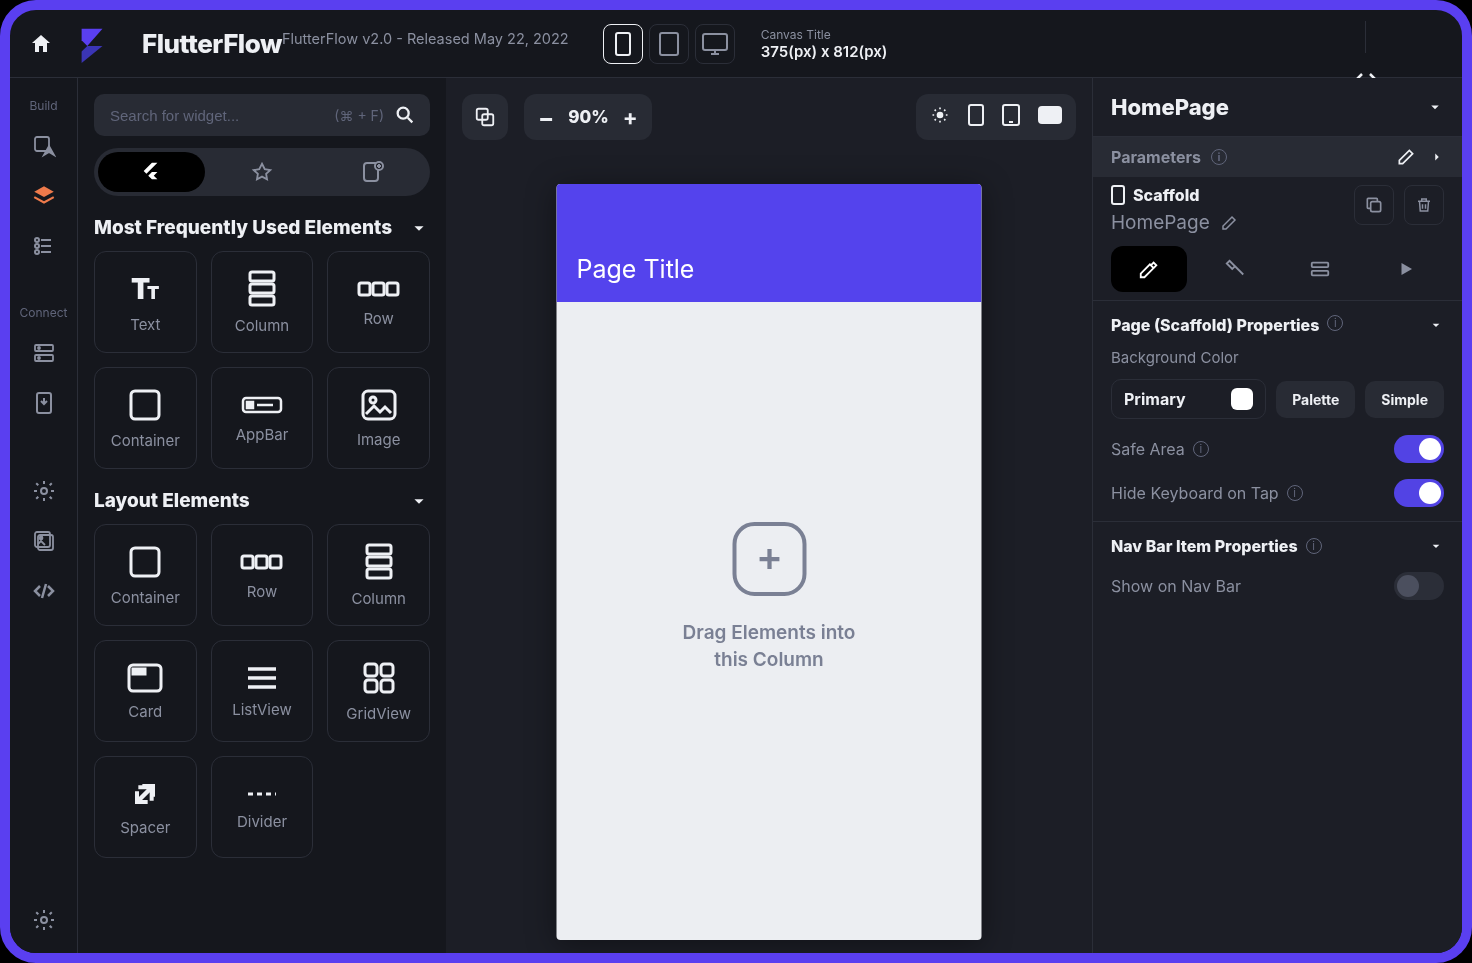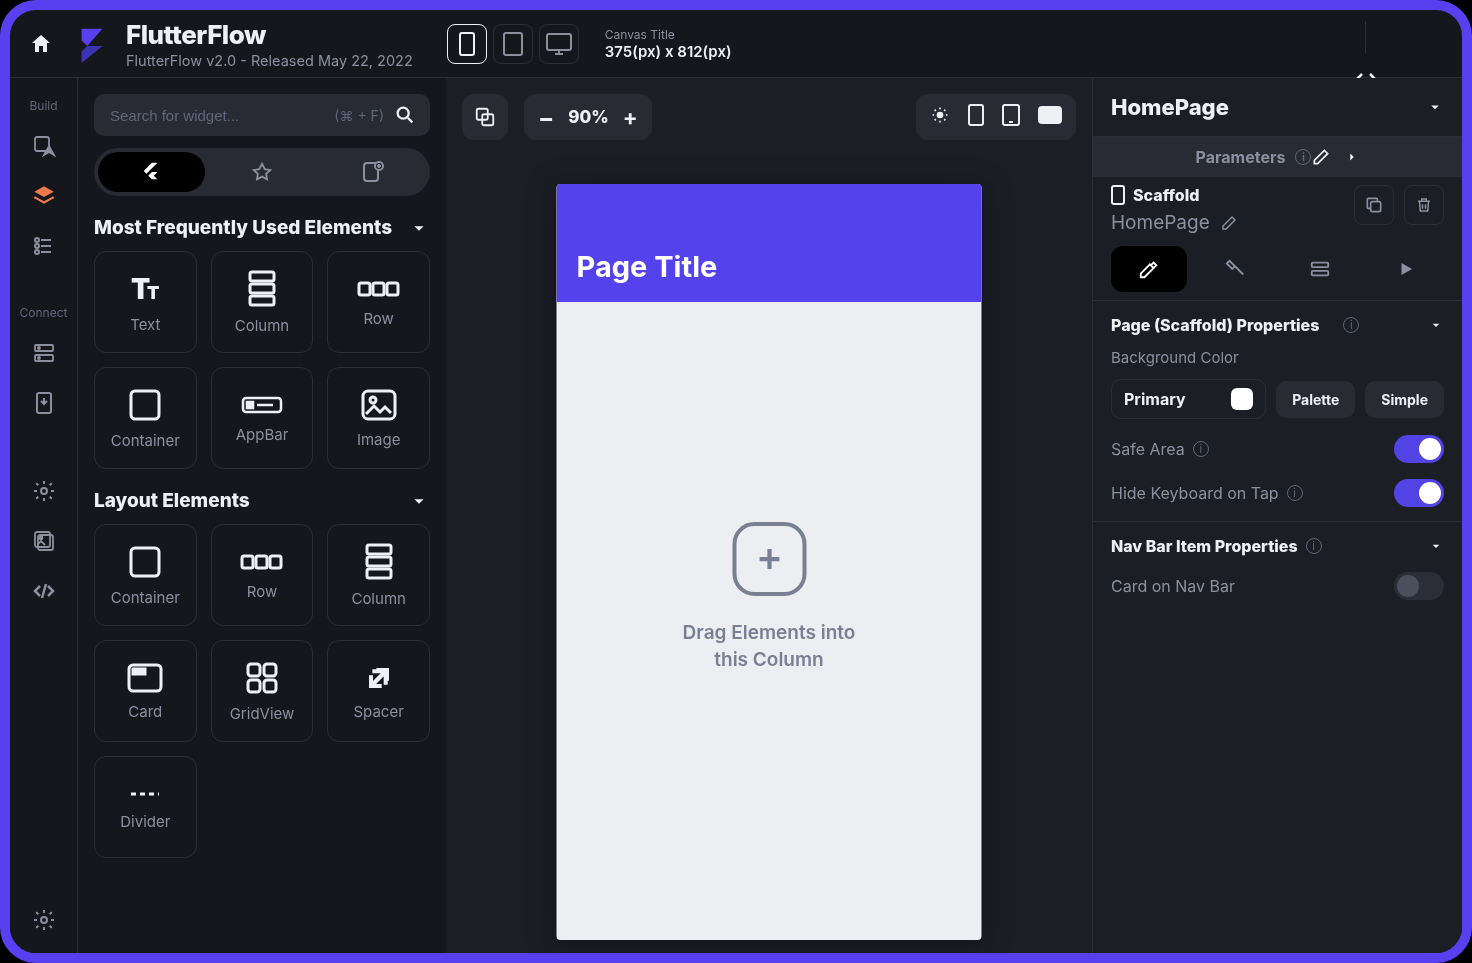--- a/index.html
+++ b/index.html
@@ -39,21 +39,21 @@
   
   .topbar {
     height:68px; display:flex; align-items:center;
     padding:0 14px; gap:16px;
     border-bottom:1px solid var(--border);
   }
   .ico-btn { width:34px;height:34px;display:flex;align-items:center;justify-content:center;color:var(--text);border-radius:8px;cursor:pointer;}
   .brand { display:flex; align-items:center; gap:14px;}
   .brand-logo{width:38px;height:38px;position:relative;}
   .brand-logo svg{width:100%;height:100%;}
-  .brand-text{display:flex;flex-direction:column;}
+  .brand-text{display:flex;flex-direction:row;margin-left:16px;}
   .brand-title{font-size:26px;font-weight:800;letter-spacing:-0.5px;}
   .brand-sub{font-size:14.5px;color:var(--text-dim);margin-top:2px;}
   .devices{display:flex;gap:6px;margin-left:18px;}
   .dev-btn{width:40px;height:40px;border:1.5px solid var(--border);border-radius:8px;display:flex;align-items:center;justify-content:center;color:var(--text-dim);cursor:pointer;}
   .dev-btn.active{border-color:var(--text);color:var(--text);}
   .canv-size{margin-left:10px;display:flex;flex-direction:column;}
   .canv-label{font-size:12px;color:var(--text-dim);}
   .canv-val{font-size:15px;font-weight:600;}
   .spacer{flex:1;}
   .top-right{display:flex;align-items:center;gap:10px;flex-direction:column;}
@@ -89,30 +89,30 @@
   .elem-label{font-size:15px;color:var(--text-dim);}
 
   
   .canvas{flex:1;background:var(--bg-panel);position:relative;padding:16px;}
   .canvas-top{display:flex;align-items:center;gap:16px;}
   .chip{display:flex;align-items:center;background:var(--bg-chip);border-radius:12px;height:46px;padding:0 14px;gap:14px;}
   .zoom-val{font-weight:800;font-size:17px;}
   .canvas-top .spacer{flex:1;}
   .phone{position:absolute;left:50%;top:106px;transform:translateX(-50%);width:425px;height:756px;background:var(--phone-bg);border-radius:4px;overflow:hidden;box-shadow:0 4px 30px rgba(0,0,0,0.4);}
   .phone-appbar{height:118px;background:var(--accent-bright);display:flex;align-items:flex-end;padding:18px 20px;}
-  .phone-title{font-size:29px;font-weight:700;color:#fff;}
+  .phone-title{font-size:25px;font-weight:400;color:#fff;}
   .phone-body{flex:1;display:flex;flex-direction:column;align-items:center;justify-content:flex-start;padding-top:220px;gap:24px;color:#7a8094;}
   .add-circle{width:74px;height:74px;border:4px solid #7a8094;border-radius:22px;display:flex;align-items:center;justify-content:center;}
   .drag-hint{font-size:19px;text-align:center;line-height:1.4;font-weight:600;}
 
   
   .panel-right{width:370px;background:var(--bg-panel);border-left:1px solid var(--border);display:flex;flex-direction:column;}
   .pr-head{display:flex;align-items:center;justify-content:space-between;padding:16px 18px;border-bottom:1px solid var(--border);}
   .pr-title{font-size:22px;font-weight:800;}
-  .pr-sub{background:var(--bg-chip);padding:10px 18px;display:flex;align-items:center;justify-content:center;}
+  .pr-sub{background:var(--bg-chip);padding:10px 18px;display:flex;align-items:center;justify-content:space-between;}
   .pr-sub-left{display:flex;align-items:center;gap:10px;font-size:16px;font-weight:700;color:var(--text-dim);}
   .pr-scaffold{padding:8px 18px 12px;display:flex;align-items:flex-start;justify-content:space-between;}
   .scaffold-left{display:flex;flex-direction:column;gap:6px;}
   .scaffold-row{display:flex;align-items:center;gap:8px;font-size:16px;font-weight:800;}
   .home-row{display:flex;align-items:center;gap:10px;font-size:19px;color:var(--text-dim);}
   .sq-icons{display:flex;gap:10px;}
   .sq-btn{width:40px;height:40px;border:1.5px solid var(--border);border-radius:8px;display:flex;align-items:center;justify-content:center;cursor:pointer;color:var(--text-dim);}
   .prop-tabs{display:flex;padding:0 18px;gap:10px;margin-bottom:8px;}
   .prop-tab{flex:1;height:46px;border-radius:12px;display:flex;align-items:center;justify-content:center;cursor:pointer;color:var(--text-dim);}
   .prop-tab.active{background:#000;color:#fff;}
@@ -421,20 +421,26 @@
             <span class="elem-label">Column</span>
           </div>
         <div class="elem">
             <svg width="38" height="32" viewBox="0 0 38 32" fill="none" stroke="currentColor" stroke-width="3">
               <rect x="3" y="3" width="32" height="26" rx="4"></rect>
               <rect x="7" y="7" width="12" height="5" fill="currentColor"></rect>
             </svg>
             <span class="elem-label">Card</span>
           </div>
         <div class="elem">
+            <svg width="34" height="28" viewBox="0 0 34 28" fill="none" stroke="currentColor" stroke-width="3.5">
+              <path d="M3 5h28M3 14h28M3 23h28"></path>
+            </svg>
+            <span class="elem-label">ListView</span>
+          </div>
+        <div class="elem">
             <svg width="36" height="36" viewBox="0 0 36 36" fill="none" stroke="currentColor" stroke-width="3">
               <rect x="4" y="4" width="12" height="12" rx="3"></rect>
               <rect x="20" y="4" width="12" height="12" rx="3"></rect>
               <rect x="4" y="20" width="12" height="12" rx="3"></rect>
               <rect x="20" y="20" width="12" height="12" rx="3"></rect>
             </svg>
             <span class="elem-label">GridView</span>
           </div>
         <div class="elem">
             <svg width="32" height="32" viewBox="0 0 24 24" fill="none" stroke="currentColor" stroke-width="3">
@@ -568,21 +574,21 @@
             </svg>
           </div>
         <div class="prop-tab">
             <svg width="18" height="18" viewBox="0 0 24 24" fill="currentColor">
               <path d="M6 4l14 8-14 8z"></path>
             </svg>
           </div>
       </div>
       <div class="sec">
         <div class="sec-head">
-          <div style="display:flex;align-items:center;gap:24px;">
+          <div style="display:flex;gap:8px;">
               <span class="sec-title">Page (Scaffold) Properties</span>
               <span class="info">i</span>
             </div>
           <svg width="16" height="16" viewBox="0 0 24 24" fill="currentColor">
               <path d="M7 10l5 5 5-5z"></path>
             </svg>
         </div>
         <div style="margin-top:12px;"><span class="field-label">Background Color</span></div>
         <div class="bg-row">
           <div class="color-chip">
@@ -616,21 +622,21 @@
           <div style="display:flex;align-items:center;gap:8px;">
               <span class="sec-title">Nav Bar Item Properties</span>
               <span class="info">i</span>
             </div>
           <svg width="16" height="16" viewBox="0 0 24 24" fill="currentColor">
               <path d="M7 10l5 5 5-5z"></path>
             </svg>
         </div>
         <div class="toggle-row">
           <div class="tg-label">
-              <span>Card on Nav Bar</span>
+              <span>Show on Nav Bar</span>
             </div>
           <div class="toggle off">
               <div class="knob"></div>
             </div>
         </div>
       </div>
     </div>
   </div>
 </div>
 

